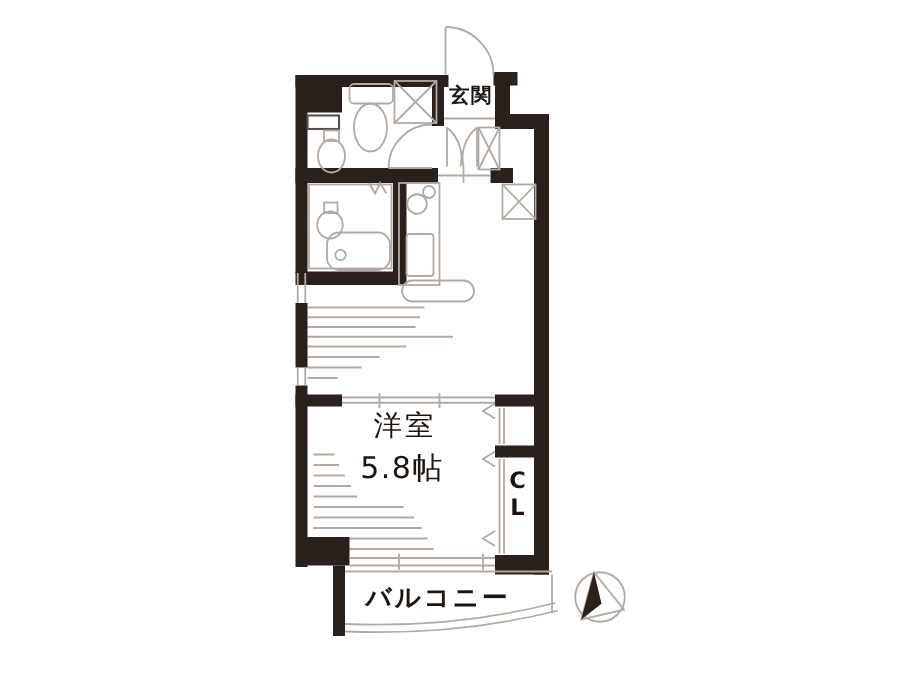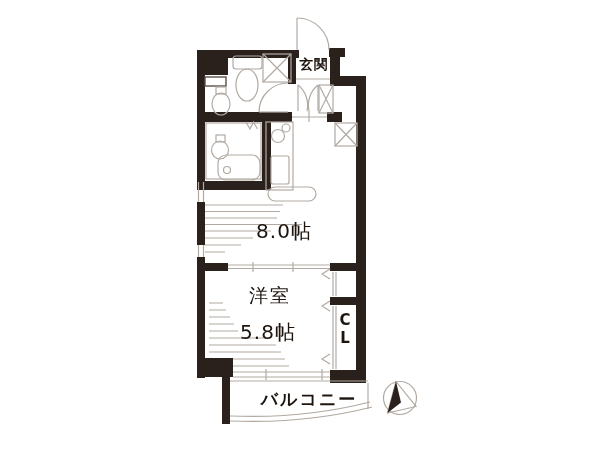--- a/index.html
+++ b/index.html
@@ -151,22 +151,21 @@
     </g>
 
     <g>
       <circle cx="400" cy="398" r="16.5" class="ln"></circle>
       <polygon points="396,381.5 416,406.5 387.5,413" class="ln"></polygon>
       <polygon points="396,381.5 387.5,413 401,402.5" fill="#2b211c" stroke="none"></polygon>
     </g>
   </svg>
 
   <div class="lbl lbl-genkan" style="left:314px;top:66px;">玄関</div>
-  <div class="lbl lbl-ldk-size" style="left:284px;top:231px;">8.0帖</div>
-  <div class="lbl lbl-west" style="left:270px;top:296px;text-align:right;">洋室</div>
-  <div class="lbl lbl-west-size" style="left:268px;top:332px;">5.8帖</div>
+  <div class="lbl lbl-west" style="left:270px;top:285px;text-align:right;">洋室</div>
+  <div class="lbl lbl-west-size" style="left:268px;top:312px;">5.8帖</div>
   <div class="lbl lbl-cl" style="left:345px;top:311px;">
     <span style="display:block">C</span>
     <span style="display:block">L</span>
   </div>
-  <div class="lbl lbl-balcony" style="left:309px;top:400px;text-align:center;">バルコニー</div>
+  <div class="lbl lbl-balcony" style="left:292px;top:400px;text-align:center;">バルコニー</div>
 
 </div>
 
 </body></html>

